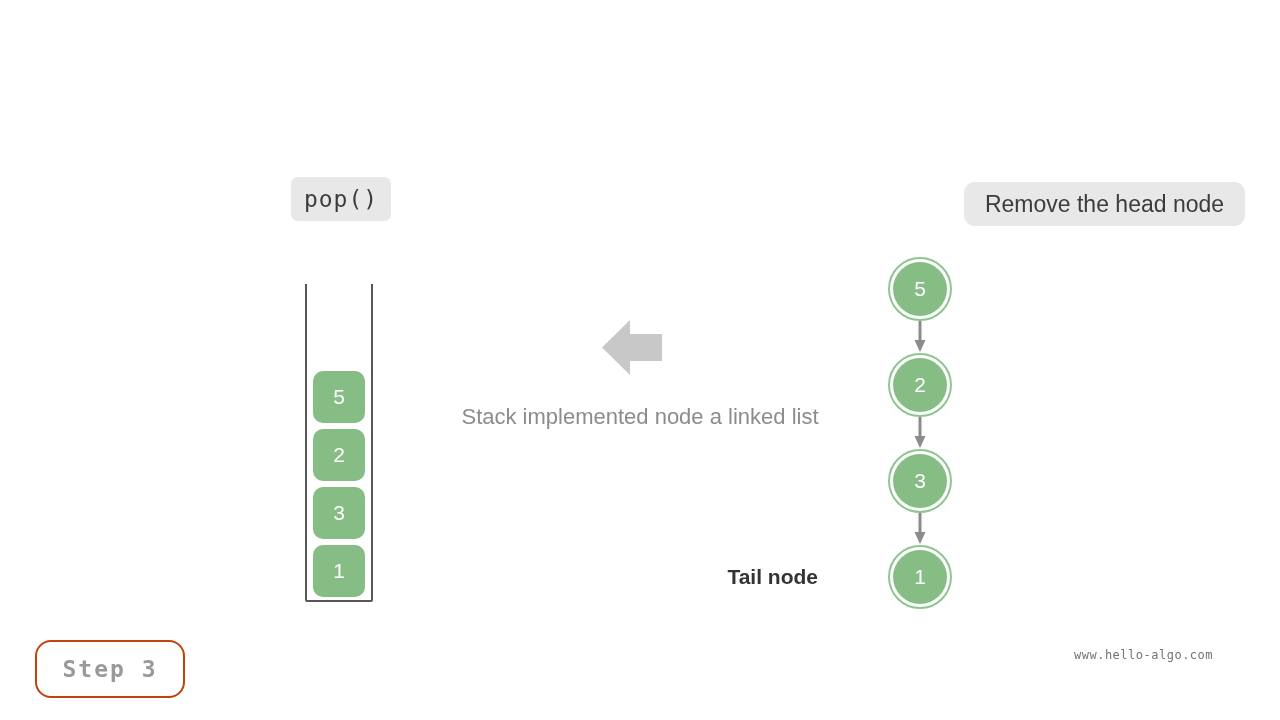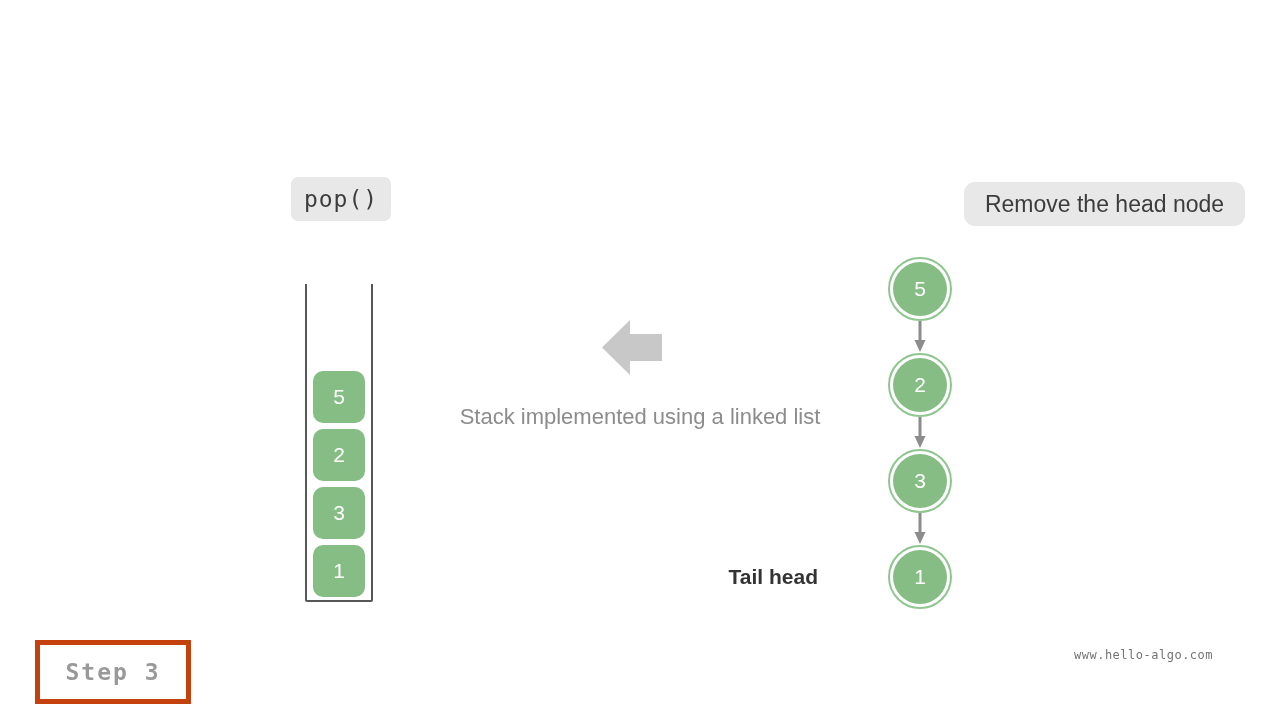--- a/index.html
+++ b/index.html
@@ -51,22 +51,22 @@
     border-radius: 11px;
   }
 
   #step-chip {
     position: absolute;
     left: 35px;
     top: 640px;
     width: 146px;
     height: 54px;
     background: #ffffff;
-    border: 5px solid #c2410c;
-    border-radius: 0;
+    border: 2px solid #c2410c;
+    border-radius: 16px;
     display: flex;
     align-items: center;
     justify-content: center;
     font-family: "DejaVu Sans Mono", "Liberation Mono", monospace;
     font-weight: bold;
     font-size: 23px;
     letter-spacing: 2px;
     color: #999999;
     white-space: nowrap;
   }
@@ -206,21 +206,21 @@
 <body>
 
 <div id="stage">
 
   <div class="chip chip-mono" id="op-chip">pop()</div>
 
   <div class="chip" id="action-chip">Remove the head node</div>
 
   <div id="step-chip">Step 3</div>
 
-  <div id="caption">Stack implemented using a linked list</div>
+  <div id="caption">Stack implemented node a linked list</div>
 
   <div id="watermark">www.hello-algo.com</div>
 
   <div id="stack-container">
     <div id="stack-wall-left"></div>
     <div id="stack-wall-right"></div>
     <div id="stack-floor"></div>
     <div id="stack-cells">
       <div class="stack-cell">5</div>
       <div class="stack-cell">2</div>
@@ -228,21 +228,21 @@
       <div class="stack-cell">1</div>
     </div>
   </div>
 
   <div id="transform-arrow">
     <svg width="60" height="55" viewBox="0 0 60 55" xmlns="http://www.w3.org/2000/svg">
       <polygon points="0,27.5 28,0 28,14 60,14 60,41 28,41 28,55" fill="#c8c8c8"></polygon>
     </svg>
   </div>
 
-  <div class="node-label" id="tail-label">Tail head</div>
+  <div class="node-label" id="tail-label">Tail node</div>
 
   <div id="linked-list">
 
     <div class="ll-node" style="top:0px;">
       <div class="ll-node-inner">5</div>
     </div>
     <div class="ll-arrow" style="top:64px; height:32px;">
       <svg width="12" height="32" viewBox="0 0 12 32" xmlns="http://www.w3.org/2000/svg">
         <line x1="6" y1="0" x2="6" y2="21" stroke="#8c8c8c" stroke-width="3"></line>
         <polygon points="6,31 0.5,19 11.5,19" fill="#8c8c8c"></polygon>

